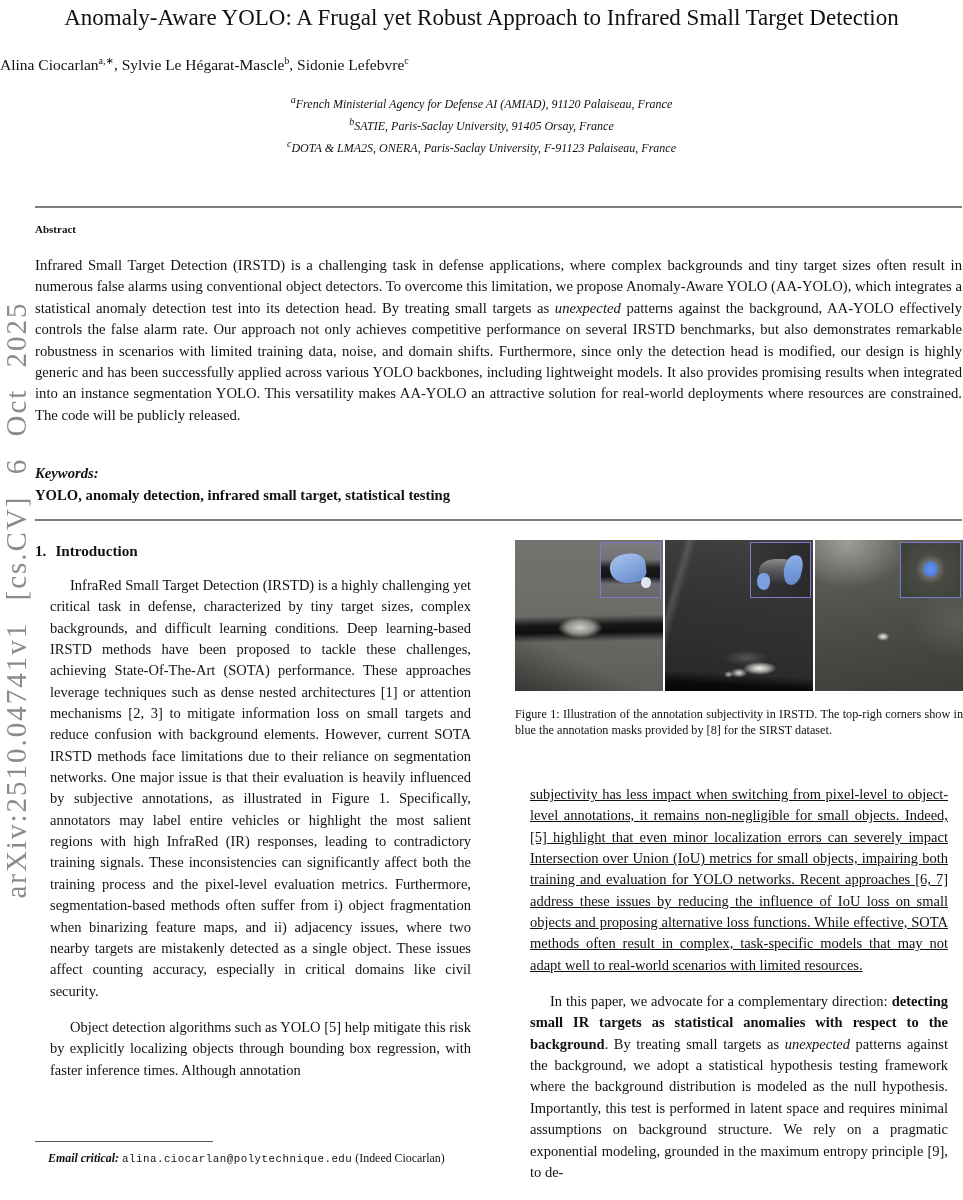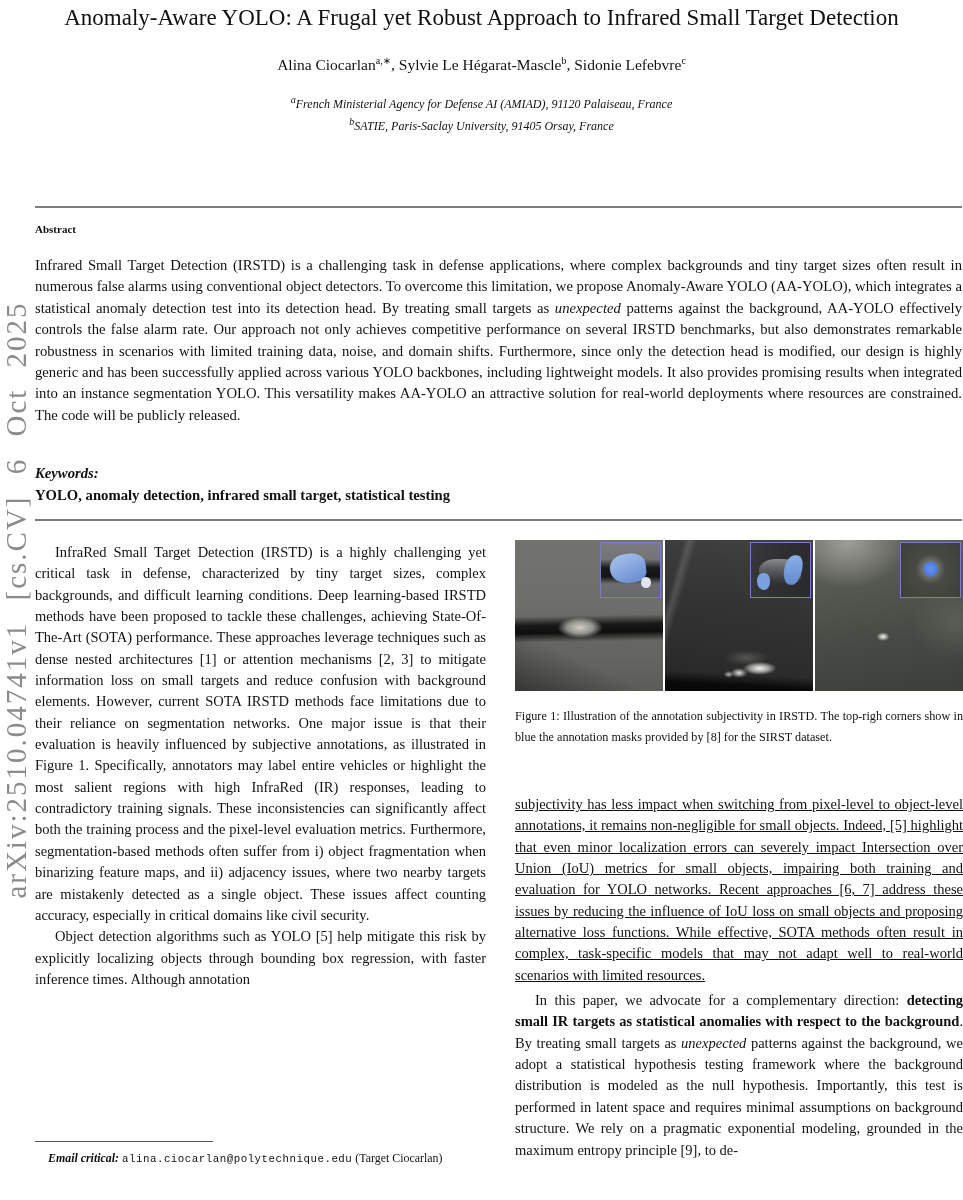--- a/index.html
+++ b/index.html
@@ -5,41 +5,41 @@
   html,body{margin:0;padding:0;background:#e8e8e8;}
   .page{position:relative;width:963px;height:1200px;background:#ffffff;overflow:hidden;
         font-family:"Liberation Serif", serif;color:#111;margin:0 auto;}
 
   
   .arxiv-stamp{position:absolute;left:16px;top:600px;
     transform:translate(-50%,-50%) rotate(-90deg);white-space:nowrap;
     font-size:29px;color:#8b8b8b;letter-spacing:2px;word-spacing:12px;}
 
   .title{position:absolute;top:5px;left:0;right:0;text-align:center;font-size:23px;}
-  .authors{position:absolute;top:55px;left:0;right:0;text-align:center;font-size:15.5px;}
+  .authors{position:absolute;top:55px;left:0;right:0;text-align:left;font-size:15.5px;}
   .authors sup,.affil sup{font-size:10px;}
   .affils{position:absolute;top:91px;left:0;right:0;text-align:center;
           font-style:italic;font-size:12px;line-height:17px;}
 
   .hrule{position:absolute;left:35px;width:927px;height:2px;background:#7d7d7d;}
   .rule-title{top:206px;}
   .rule-kw{top:519px;}
 
   .abs-head{position:absolute;top:223px;left:35px;font-weight:bold;font-size:11px;}
   .abs-text{position:absolute;top:255px;left:35px;width:927px;
             font-size:14.7px;line-height:21.4px;text-align:justify;}
   .kw{position:absolute;top:463px;left:35px;font-size:14.7px;line-height:21.5px;font-weight:bold;}
   .kw-label{font-style:italic;}
 
   .col-left{position:absolute;top:542px;left:35px;width:451px;height:598px;overflow:hidden;}
   .col-right{position:absolute;top:540px;left:515px;width:448px;}
 
   .sec-head{font-size:15.2px;font-weight:bold;margin:0 0 15px 0;}
   .sec-head .gap{margin-left:9px;}
-  .body-p{font-size:14.5px;line-height:21.35px;text-align:justify;margin:0;hyphens:auto;}
+  .body-p{font-size:14.5px;line-height:21.35px;text-align:justify;margin:15px;hyphens:auto;}
   .indent{text-indent:20px;}
 
   
   .figure{position:relative;display:flex;gap:2px;height:151px;}
   .panel{position:relative;flex:1 1 0;overflow:hidden;}
   .inset{position:absolute;top:2px;right:2px;width:40%;height:36%;
          border:1px solid #7a7ace;overflow:hidden;}
   
   .p1{background-color:#6b6b68;background-image:
     radial-gradient(ellipse 30px 14px at 44% 58%, rgba(218,218,210,.95) 0%, rgba(165,165,158,.85) 45%, rgba(120,120,116,0) 75%),
@@ -77,21 +77,21 @@
     radial-gradient(ellipse 50% 40% at 95% 55%, rgba(152,154,146,.22) 0%, rgba(152,154,146,0) 60%),
     linear-gradient(170deg,#62645e 0%,#53554f 35%,#474944 65%,#3c3e39 100%);}
   .p3 .inset{background:radial-gradient(circle at 50% 50%, #4d4f48 0%, #42443e 70%, #3c3e38 100%);}
   .halo3{position:absolute;left:24%;top:22%;width:52%;height:52%;
     background:radial-gradient(circle, rgba(228,228,222,.5) 0%, rgba(228,228,222,.18) 45%, rgba(228,228,222,0) 72%);
     border-radius:50%;}
   .mask3{position:absolute;left:37%;top:34%;width:26%;height:28%;
     background:radial-gradient(circle,#6a95ee 0%,#4f7ee0 55%, rgba(70,110,200,.45) 78%, rgba(70,110,200,0) 95%);
     border-radius:50%;}
 
-  .caption{margin-top:15px;font-size:12.2px;line-height:21px;text-align:justify;}
+  .caption{margin-top:15px;font-size:12.2px;line-height:16px;text-align:justify;}
   .rc-p1{margin-top:46px;text-decoration:underline;}
   .rc-p2{margin-top:4px;}
 
   .footnote{position:absolute;top:1141px;left:35px;width:451px;font-size:11.9px;line-height:19.5px;}
   .fn-rule{width:178px;height:1px;background:#555;margin-bottom:7px;}
   .fn-line1{text-indent:13px;}
   .fn-line2{text-indent:13px;}
   .fn-email-label{font-style:italic;font-weight:600;}
   .fn-email{font-family:"Liberation Mono", monospace;font-size:10.8px;letter-spacing:.5px;}
 </style>
@@ -102,36 +102,38 @@
 
   <div class="arxiv-stamp">arXiv:2510.04741v1 [cs.CV] 6 Oct 2025</div>
 
   <div class="title">Anomaly-Aware YOLO: A Frugal yet Robust Approach to Infrared Small Target Detection</div>
 
   <div class="authors"><span>Alina Ciocarlan</span><sup>a,∗</sup><span>, Sylvie Le Hégarat-Mascle</span><sup>b</sup><span>, Sidonie Lefebvre</span><sup>c</sup></div>
 
   <div class="affils">
     <div class="affil"><sup>a</sup><span>French Ministerial Agency for Defense AI (AMIAD), 91120 Palaiseau, France</span></div>
     <div class="affil"><sup>b</sup><span>SATIE, Paris-Saclay University, 91405 Orsay, France</span></div>
+    <div class="affil"><sup>c</sup><span>DOTA &amp; LMA2S, ONERA, Paris-Saclay University, F-91123 Palaiseau, France</span></div>
   </div>
 
   <div class="hrule rule-title"></div>
 
   <div class="abs-head">Abstract</div>
 
   <div class="abs-text"><span>Infrared Small Target Detection (IRSTD) is a challenging task in defense applications, where complex backgrounds and tiny target sizes often result in numerous false alarms using conventional object detectors. To overcome this limitation, we propose Anomaly-Aware YOLO (AA-YOLO), which integrates a statistical anomaly detection test into its detection head. By treating small targets as </span><em>unexpected</em><span> patterns against the background, AA-YOLO effectively controls the false alarm rate. Our approach not only achieves competitive performance on several IRSTD benchmarks, but also demonstrates remarkable robustness in scenarios with limited training data, noise, and domain shifts. Furthermore, since only the detection head is modified, our design is highly generic and has been successfully applied across various YOLO backbones, including lightweight models. It also provides promising results when integrated into an instance segmentation YOLO. This versatility makes AA-YOLO an attractive solution for real-world deployments where resources are constrained. The code will be publicly released.</span></div>
 
   <div class="kw">
     <div class="kw-label">Keywords:</div>
     <div>YOLO, anomaly detection, infrared small target, statistical testing</div>
   </div>
 
   <div class="hrule rule-kw"></div>
 
   <div class="col-left">
+    <div class="sec-head"><span>1.</span><span class="gap">Introduction</span></div>
     <p class="body-p indent">InfraRed Small Target Detection (IRSTD) is a highly challenging yet critical task in defense, characterized by tiny target sizes, complex backgrounds, and difficult learning conditions. Deep learning-based IRSTD methods have been proposed to tackle these challenges, achieving State-Of-The-Art (SOTA) performance. These approaches leverage techniques such as dense nested architectures [1] or attention mechanisms [2, 3] to mitigate information loss on small targets and reduce confusion with background elements. However, current SOTA IRSTD methods face limitations due to their reliance on segmentation networks. One major issue is that their evaluation is heavily influenced by subjective annotations, as illustrated in Figure 1. Specifically, annotators may label entire vehicles or highlight the most salient regions with high InfraRed (IR) responses, leading to contradictory training signals. These inconsistencies can significantly affect both the training process and the pixel-level evaluation metrics. Furthermore, segmentation-based methods often suffer from i) object fragmentation when binarizing feature maps, and ii) adjacency issues, where two nearby targets are mistakenly detected as a single object. These issues affect counting accuracy, especially in critical domains like civil security.</p>
     <p class="body-p indent">Object detection algorithms such as YOLO [5] help mitigate this risk by explicitly localizing objects through bounding box regression, with faster inference times. Although annotation</p>
   </div>
 
   <div class="col-right">
     <div class="figure">
       <div class="panel p1">
         <div class="inset">
           <div class="mask1"></div>
           <div class="mask1-spot"></div>
@@ -151,16 +153,16 @@
         </div>
       </div>
     </div>
     <div class="caption"><span>Figure 1:</span><span> Illustration of the annotation subjectivity in IRSTD. The top-righ corners show in blue the annotation masks provided by [8] for the SIRST dataset.</span></div>
     <p class="body-p rc-p1">subjectivity has less impact when switching from pixel-level to object-level annotations, it remains non-negligible for small objects. Indeed, [5] highlight that even minor localization errors can severely impact Intersection over Union (IoU) metrics for small objects, impairing both training and evaluation for YOLO networks. Recent approaches [6, 7] address these issues by reducing the influence of IoU loss on small objects and proposing alternative loss functions. While effective, SOTA methods often result in complex, task-specific models that may not adapt well to real-world scenarios with limited resources.</p>
     <p class="body-p rc-p2 indent"><span>In this paper, we advocate for a complementary direction: </span><b>detecting small IR targets as statistical anomalies with respect to the background</b><span>. By treating small targets as </span><em>unexpected</em><span> patterns against the background, we adopt a statistical hypothesis testing framework where the background distribution is modeled as the null hypothesis. Importantly, this test is performed in latent space and requires minimal assumptions on background structure. We rely on a pragmatic exponential modeling, grounded in the maximum entropy principle [9], to de-</span></p>
   </div>
 
   <div class="footnote">
     <div class="fn-rule"></div>
-    <div class="fn-line2"><span class="fn-email-label">Email critical:</span> <span class="fn-email">alina.ciocarlan@polytechnique.edu</span><span> (Target Ciocarlan)</span></div>
+    <div class="fn-line2"><span class="fn-email-label">Email critical:</span> <span class="fn-email">alina.ciocarlan@polytechnique.edu</span><span> (Indeed Ciocarlan)</span></div>
   </div>
 
 </div>
 
 </body></html>

